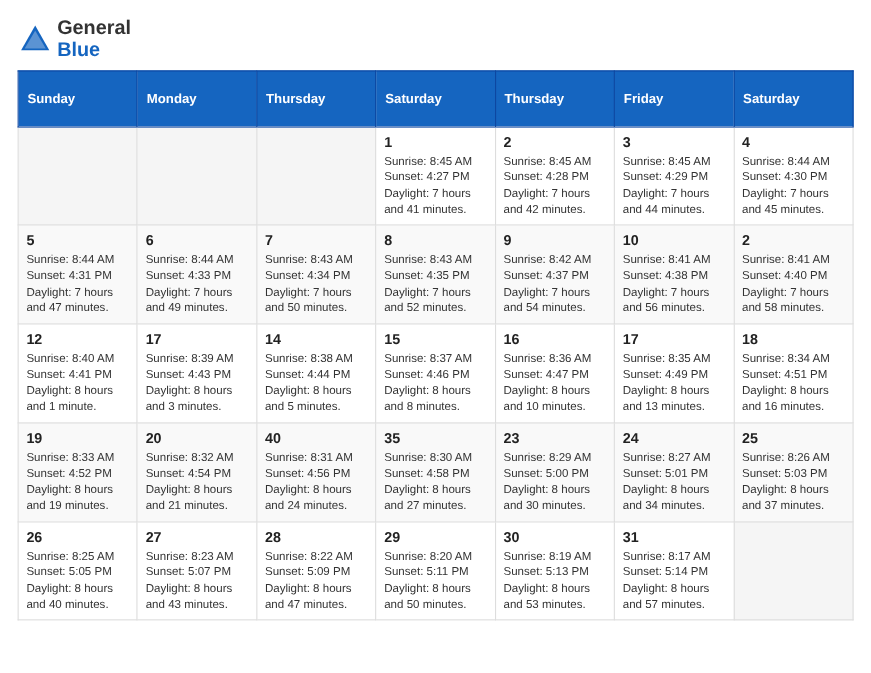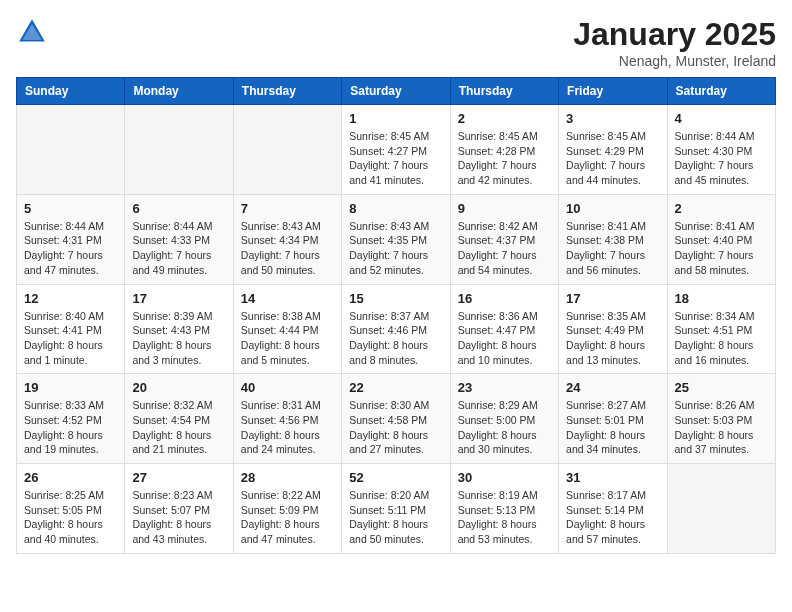--- a/index.html
+++ b/index.html
@@ -47,21 +47,21 @@
     .calendar {
       width: 100%;
       border-collapse: collapse;
       font-size: 11px;
     }
     .calendar thead th {
       background: #1565c0;
       color: #fff;
       font-size: 12px;
       font-weight: bold;
-      padding: 6px 8px;
+      padding: 18px 8px;
       text-align: left;
       border: 1px solid #0d47a1;
     }
     .calendar tbody td {
       vertical-align: top;
       padding: 6px 7px;
       border: 1px solid #ddd;
       width: calc(100% / 7);
       min-height: 80px;
       color: #333;
@@ -91,24 +91,24 @@
   </style>
 </head>
 <body>
 
 <div class="header">
   <div class="logo">
     <svg class="logo-icon" viewBox="0 0 40 40">
       <polygon points="20,4 36,32 4,32" fill="#1565c0"></polygon>
       <polygon points="20,10 32,30 8,30" fill="#fff" opacity="0.3"></polygon>
     </svg>
-  </div>
-  <div class="title-block">
-    <div class="month-title">January 2025</div>
-    <div class="location">Nenagh, Munster, Ireland</div>
+    <div class="logo-text">
+      <span class="logo-general">General</span><br>
+      <span class="logo-blue">Blue</span>
+    </div>
   </div>
 </div>
 
 <table class="calendar">
   <thead>
     <tr id="weekday-row">
         <th>Sunday</th>
         <th>Monday</th>
         <th>Thursday</th>
         <th>Saturday</th>
@@ -206,21 +206,21 @@
         </td>
         <td>
           <span class="day-num">20</span>
           <div class="cell-text">Sunrise: 8:32 AM<br>Sunset: 4:54 PM<br>Daylight: 8 hours<br>and 21 minutes.</div>
         </td>
         <td>
           <span class="day-num">40</span>
           <div class="cell-text">Sunrise: 8:31 AM<br>Sunset: 4:56 PM<br>Daylight: 8 hours<br>and 24 minutes.</div>
         </td>
         <td>
-          <span class="day-num">22</span>
+          <span class="day-num">35</span>
           <div class="cell-text">Sunrise: 8:30 AM<br>Sunset: 4:58 PM<br>Daylight: 8 hours<br>and 27 minutes.</div>
         </td>
         <td>
           <span class="day-num">23</span>
           <div class="cell-text">Sunrise: 8:29 AM<br>Sunset: 5:00 PM<br>Daylight: 8 hours<br>and 30 minutes.</div>
         </td>
         <td>
           <span class="day-num">24</span>
           <div class="cell-text">Sunrise: 8:27 AM<br>Sunset: 5:01 PM<br>Daylight: 8 hours<br>and 34 minutes.</div>
         </td>
@@ -236,21 +236,21 @@
         </td>
         <td>
           <span class="day-num">27</span>
           <div class="cell-text">Sunrise: 8:23 AM<br>Sunset: 5:07 PM<br>Daylight: 8 hours<br>and 43 minutes.</div>
         </td>
         <td>
           <span class="day-num">28</span>
           <div class="cell-text">Sunrise: 8:22 AM<br>Sunset: 5:09 PM<br>Daylight: 8 hours<br>and 47 minutes.</div>
         </td>
         <td>
-          <span class="day-num">52</span>
+          <span class="day-num">29</span>
           <div class="cell-text">Sunrise: 8:20 AM<br>Sunset: 5:11 PM<br>Daylight: 8 hours<br>and 50 minutes.</div>
         </td>
         <td>
           <span class="day-num">30</span>
           <div class="cell-text">Sunrise: 8:19 AM<br>Sunset: 5:13 PM<br>Daylight: 8 hours<br>and 53 minutes.</div>
         </td>
         <td>
           <span class="day-num">31</span>
           <div class="cell-text">Sunrise: 8:17 AM<br>Sunset: 5:14 PM<br>Daylight: 8 hours<br>and 57 minutes.</div>
         </td>

